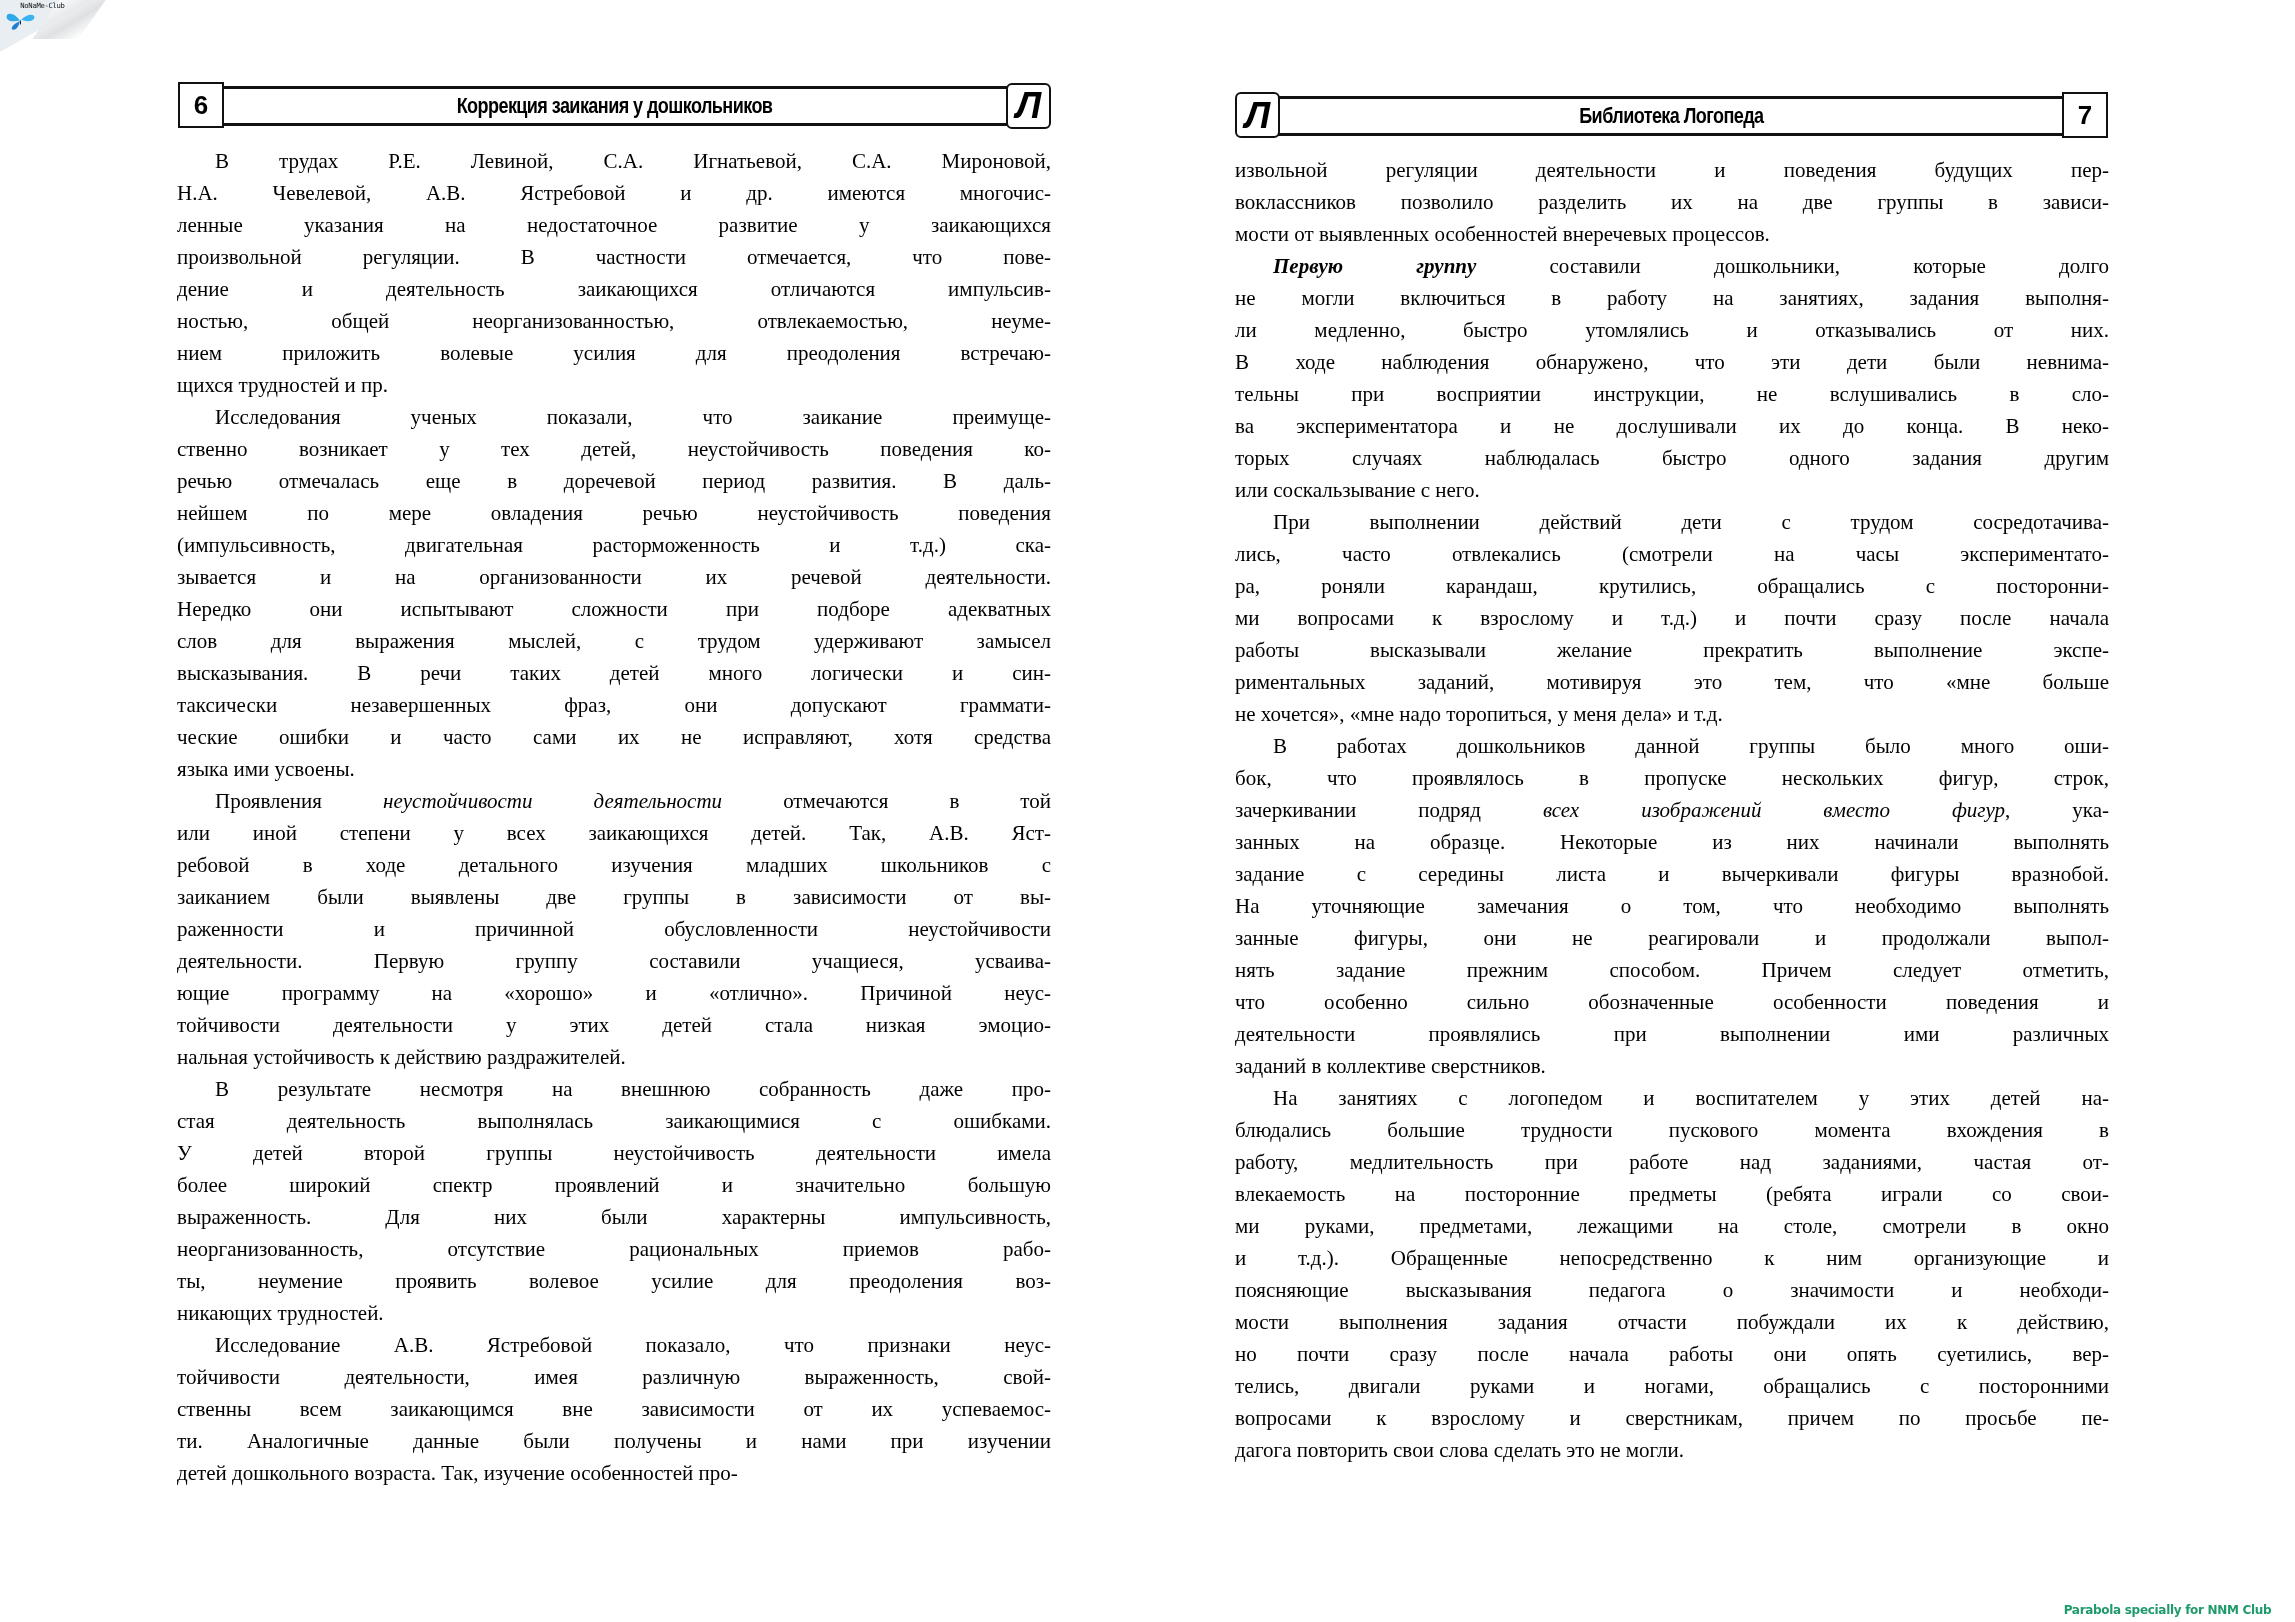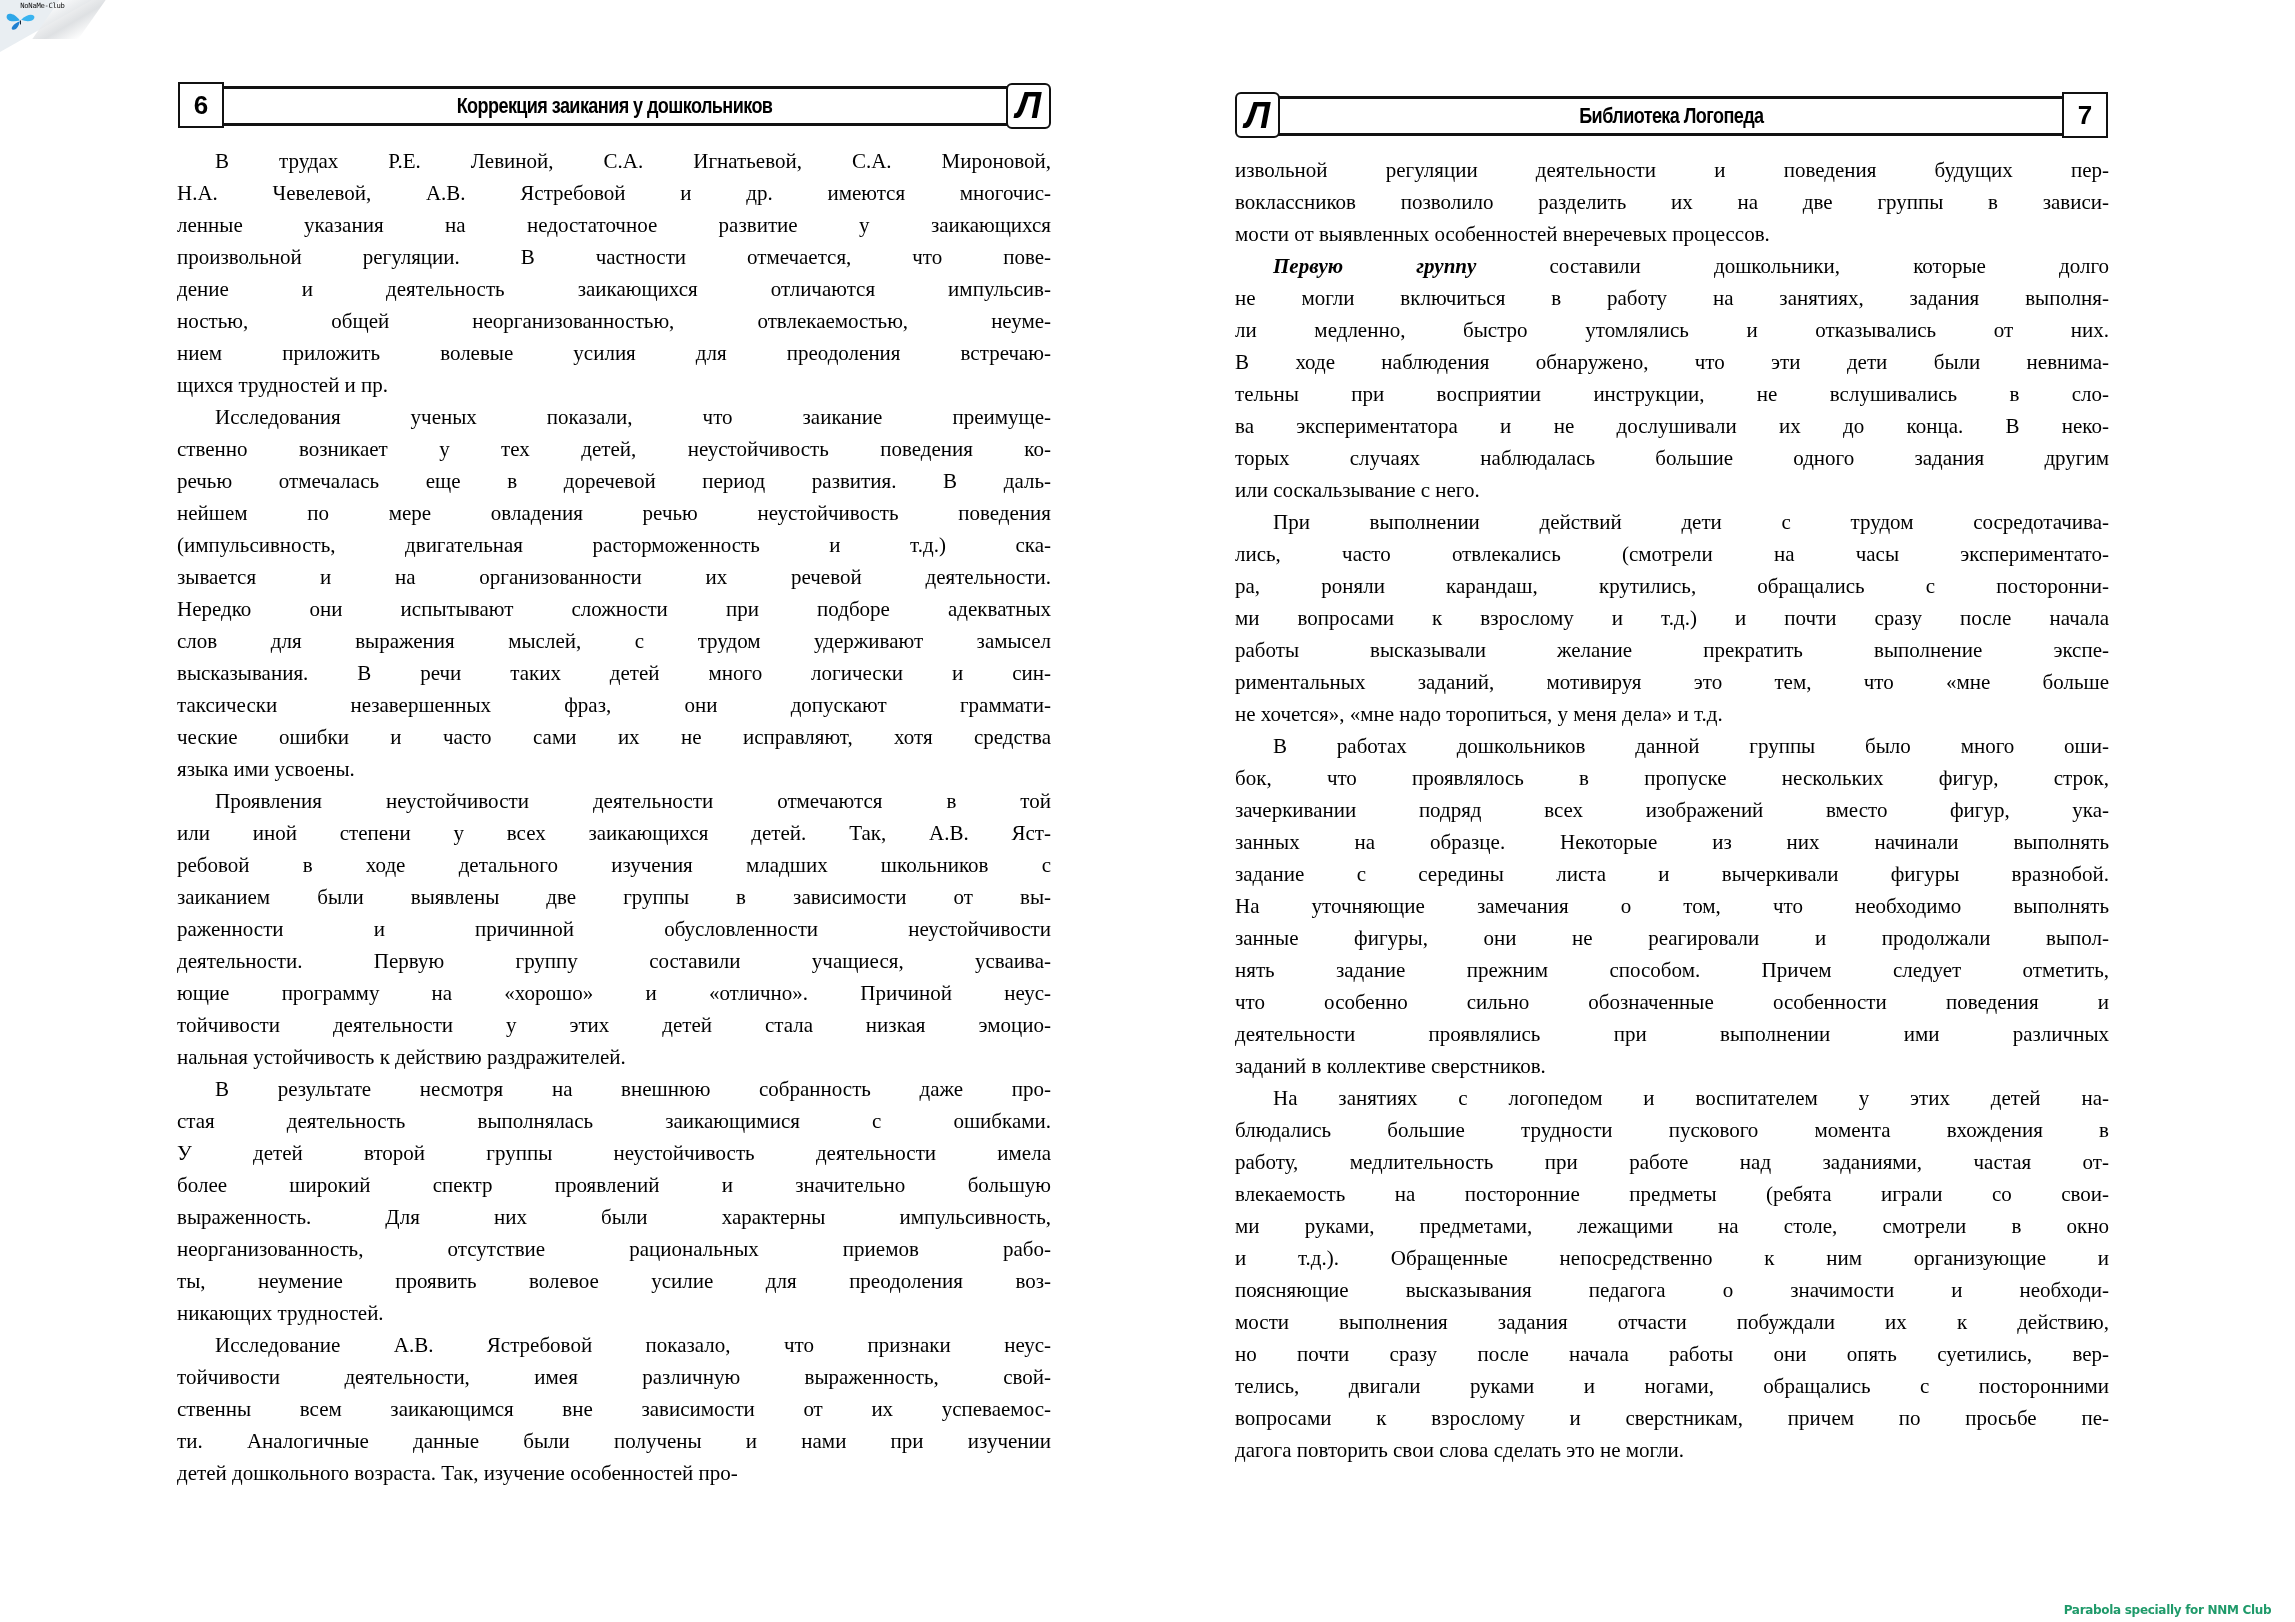--- a/index.html
+++ b/index.html
@@ -36,21 +36,21 @@
   }
 
   
   .text { position: absolute; font-family: "Liberation Serif", serif; font-size: 21px; color: #000; }
   .line {
     display: block; height: 32px; line-height: 32px; white-space: nowrap;
     text-align: justify; text-align-last: justify; overflow: hidden;
   }
   .line.indent { padding-left: 38px; }
   .line.last { text-align-last: left; }
-  .it { }
+  .it { font-style: italic; }
   .bi { font-style: italic; font-weight: bold; }
 
   
   .corner-logo { position: absolute; left: 0; top: 0; width: 92px; height: 52px; }
   .corner-curl {
     position: absolute; left: 0; top: 0; width: 0; height: 0;
     border-top: 52px solid #e9eef2; border-right: 92px solid transparent;
   }
   .corner-shade {
     position: absolute; left: 46px; top: 0; width: 46px; height: 39px;
@@ -162,21 +162,21 @@
     <div class="text" id="right-text" style="left:87px; top:154px; width:874px;">
         <div class="line">извольной регуляции деятельности и поведения будущих пер-</div>
         <div class="line">воклассников позволило разделить их на две группы в зависи-</div>
         <div class="line last">мости от выявленных особенностей внеречевых процессов.</div>
         <div class="line indent"><span class="bi">Первую группу</span> составили дошкольники, которые долго</div>
         <div class="line">не могли включиться в работу на занятиях, задания выполня-</div>
         <div class="line">ли медленно, быстро утомлялись и отказывались от них.</div>
         <div class="line">В ходе наблюдения обнаружено, что эти дети были невнима-</div>
         <div class="line">тельны при восприятии инструкции, не вслушивались в сло-</div>
         <div class="line">ва экспериментатора и не дослушивали их до конца. В неко-</div>
-        <div class="line">торых случаях наблюдалась большие одного задания другим</div>
+        <div class="line">торых случаях наблюдалась быстро одного задания другим</div>
         <div class="line last">или соскальзывание с него.</div>
         <div class="line indent">При выполнении действий дети с трудом сосредотачива-</div>
         <div class="line">лись, часто отвлекались (смотрели на часы экспериментато-</div>
         <div class="line">ра, роняли карандаш, крутились, обращались с посторонни-</div>
         <div class="line">ми вопросами к взрослому и т.д.) и почти сразу после начала</div>
         <div class="line">работы высказывали желание прекратить выполнение экспе-</div>
         <div class="line">риментальных заданий, мотивируя это тем, что «мне больше</div>
         <div class="line last">не хочется», «мне надо торопиться, у меня дела» и т.д.</div>
         <div class="line indent">В работах дошкольников данной группы было много оши-</div>
         <div class="line">бок, что проявлялось в пропуске нескольких фигур, строк,</div>

